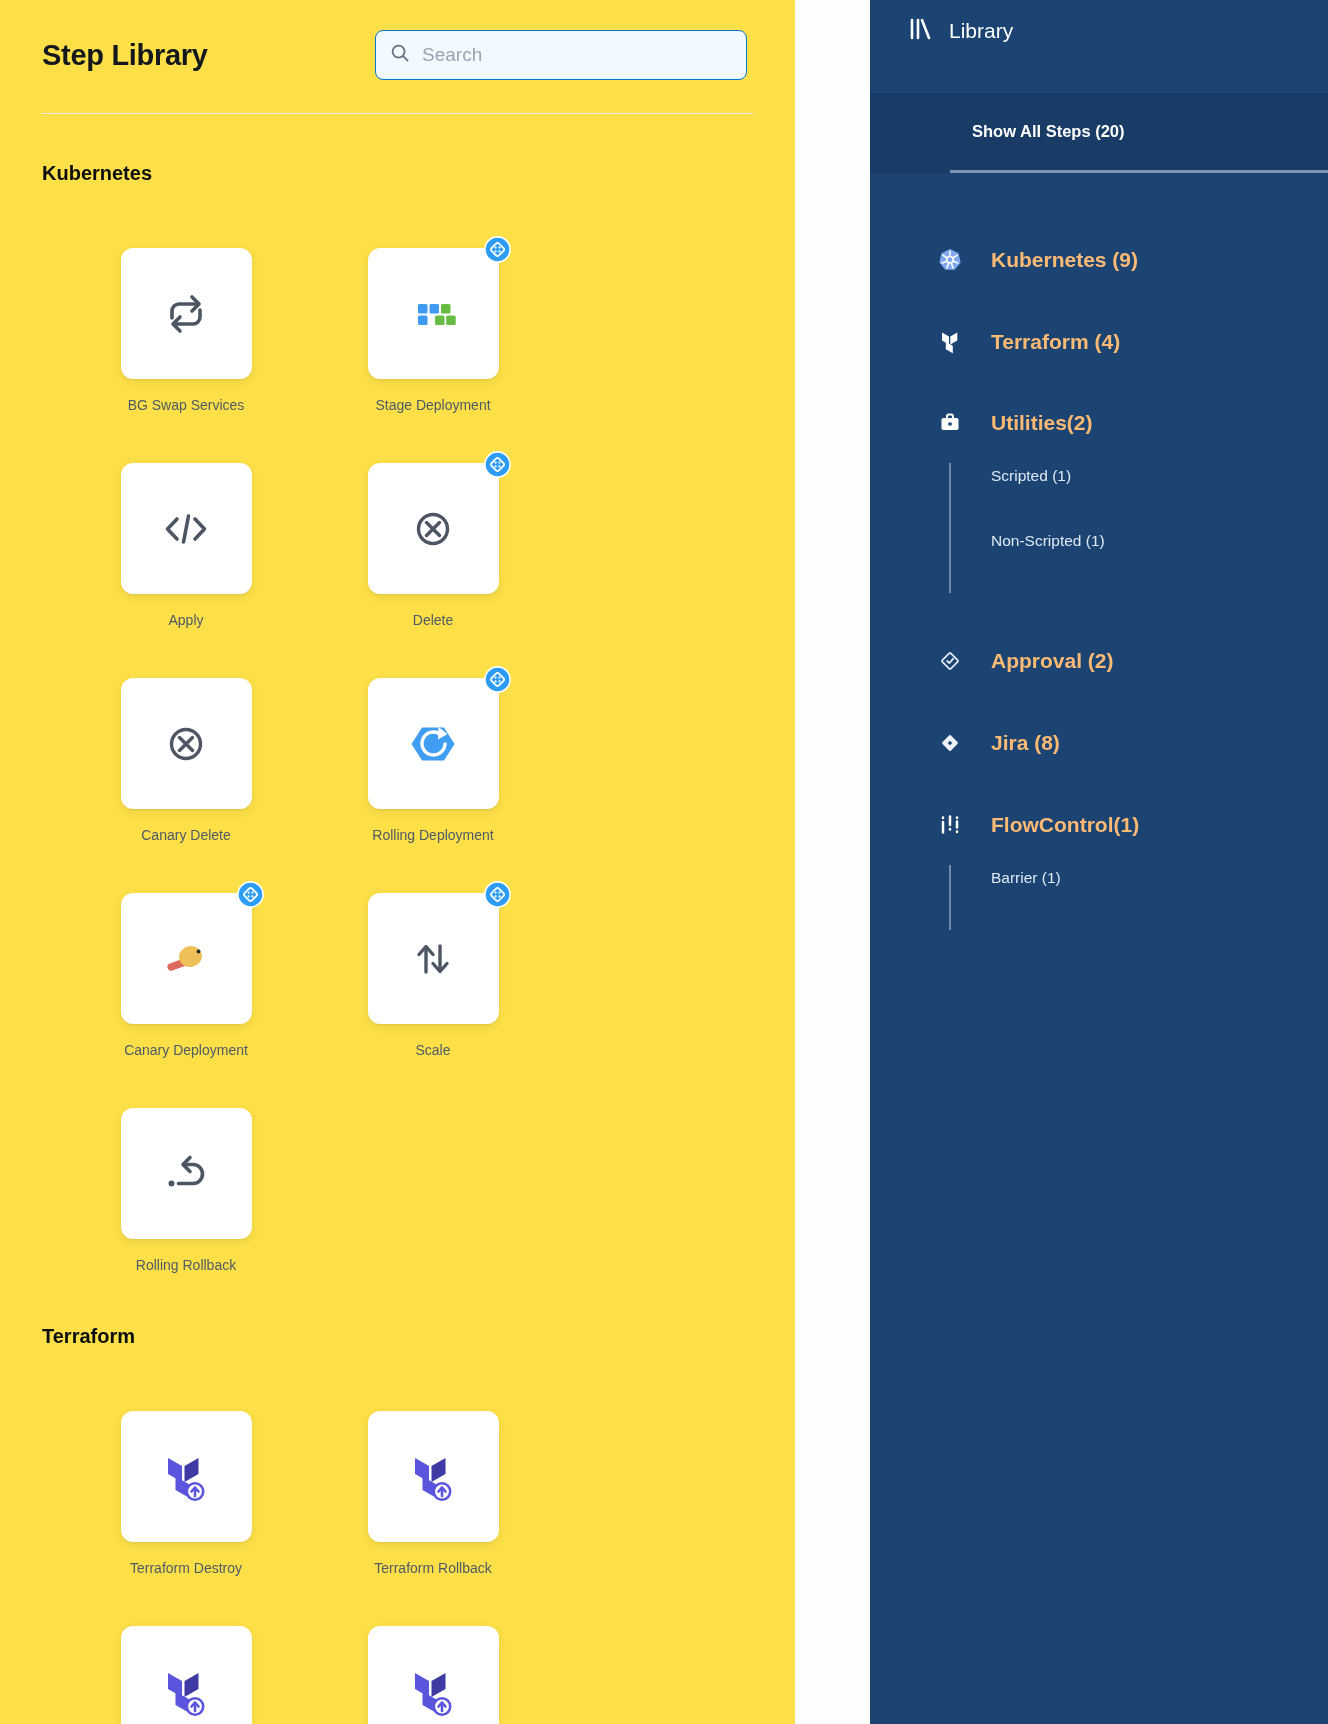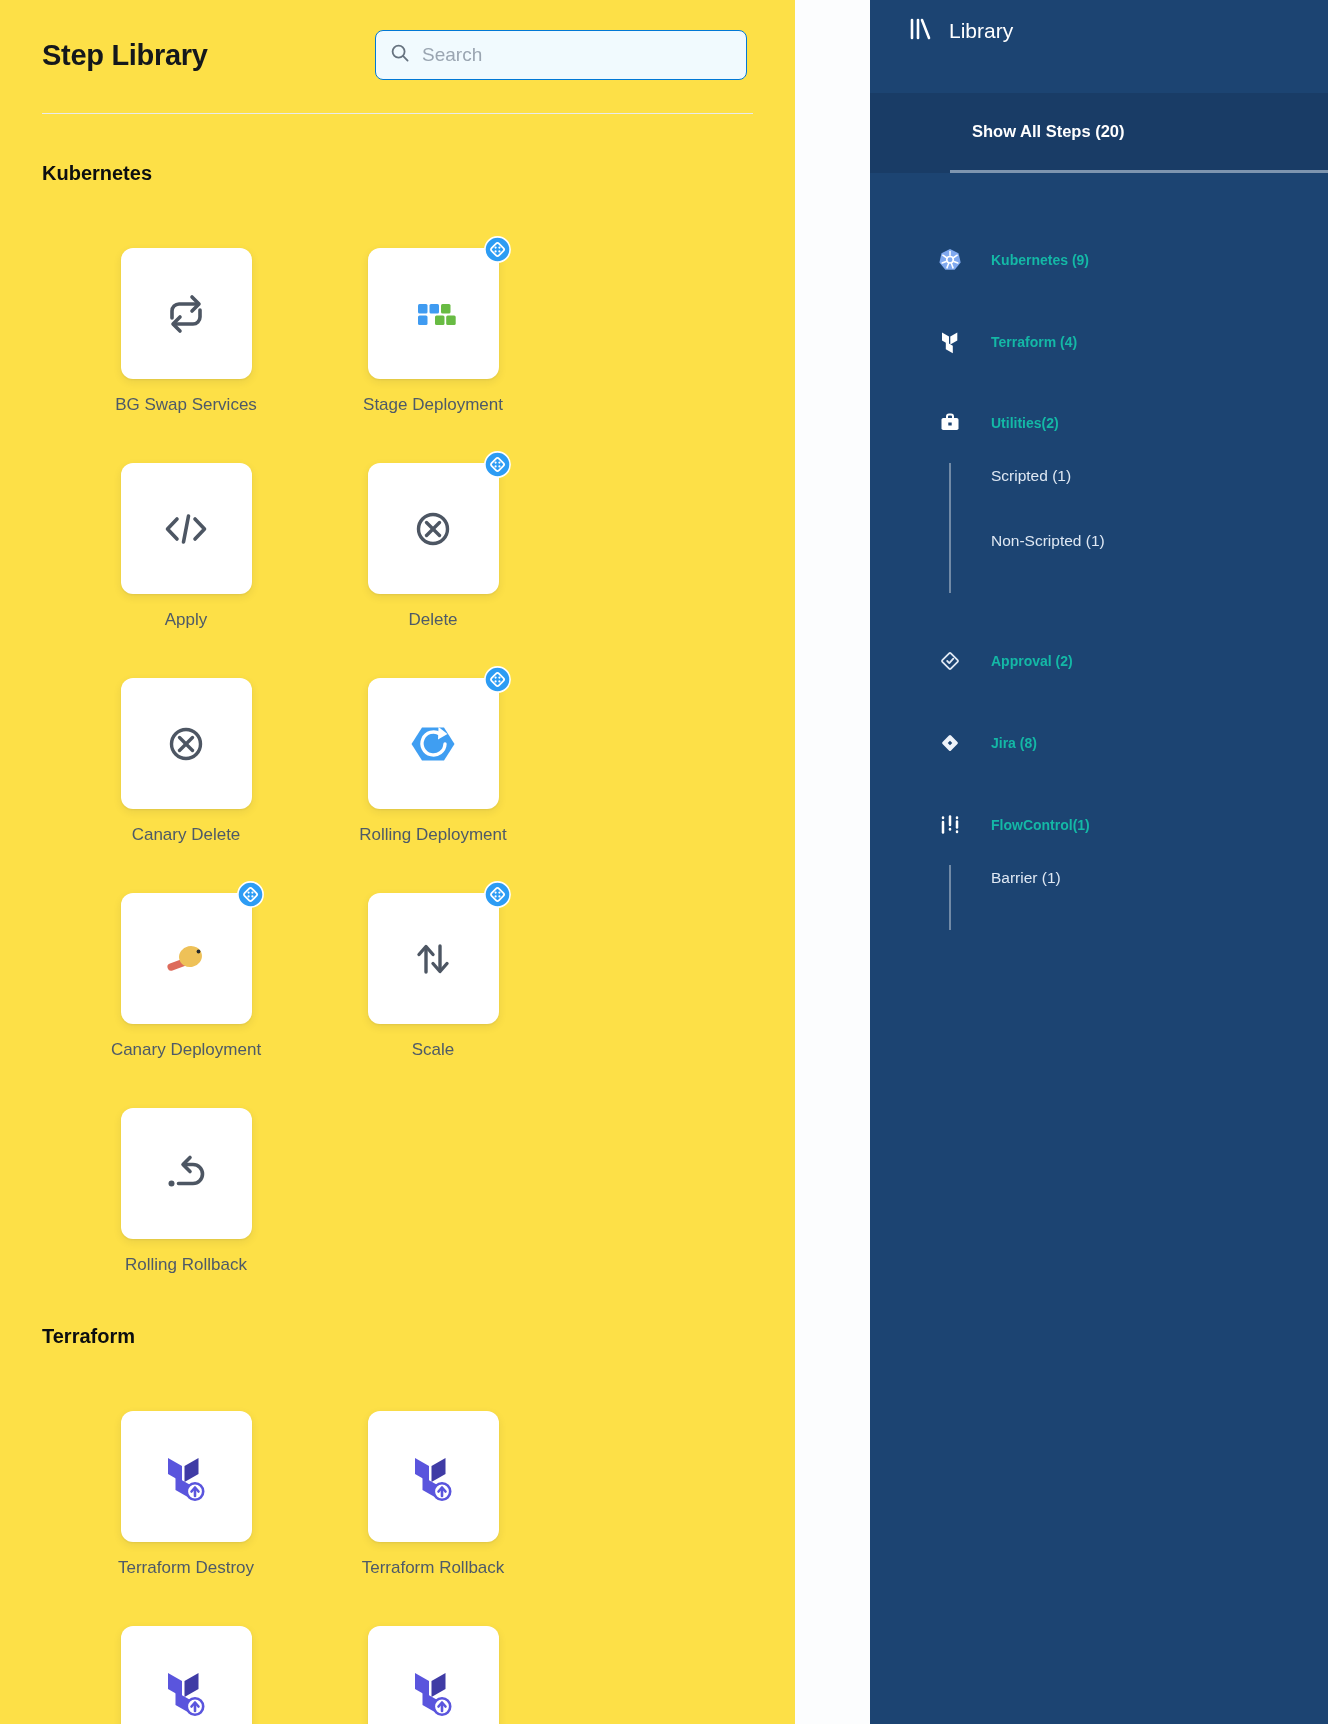--- a/index.html
+++ b/index.html
@@ -28,33 +28,33 @@
   .card-grid{display:flex;flex-wrap:wrap;margin-left:29px;width:712px;column-gap:17px;row-gap:46px;margin-top:63px;}
   .cell{width:230px;display:flex;flex-direction:column;align-items:center;}
   .card{
     position:relative;width:131px;height:131px;background:#ffffff;border-radius:12px;
     box-shadow:0 1px 2px rgba(30,40,60,.06),0 3px 9px rgba(30,40,60,.09);
     display:flex;align-items:center;justify-content:center;cursor:pointer;
   }
   .card-icon{width:48px;height:48px;display:block;}
   .card-icon svg{display:block;}
   .badge{position:absolute;top:-12px;right:-12px;width:27px;height:27px;}
-  .card-label{margin-top:14px;font-size:17px;line-height:24px;color:#4e5a68;text-align:left;max-width:170px;}
+  .card-label{margin-top:14px;font-size:14px;line-height:24px;color:#4e5a68;text-align:left;max-width:170px;}
   
   .sidebar{position:absolute;left:870px;top:0;right:0;bottom:0;background:#1c4472;color:#e9eff8;}
   .sb-header{position:absolute;top:0;left:0;right:0;height:62px;display:flex;align-items:center;padding-left:38px;gap:17px;}
   .sb-title{font-size:21px;font-weight:500;color:#ffffff;}
   .sb-tabband{position:absolute;top:93px;left:0;right:0;height:80px;background:#193c66;}
   .sb-tab{position:absolute;left:102px;top:0;height:77px;display:flex;align-items:center;
     font-size:16.5px;font-weight:700;color:#ffffff;cursor:pointer;}
   .sb-underline{position:absolute;left:80px;right:0;bottom:0;height:3px;background:#7e95af;}
   .sb-items{position:absolute;top:176px;left:0;right:0;bottom:0;}
   .sb-item{position:absolute;left:68px;height:30px;display:flex;align-items:center;cursor:pointer;}
   .sb-item .sb-icon{width:24px;height:24px;display:flex;align-items:center;justify-content:center;}
-  .sb-item .sb-label{margin-left:29px;font-size:14px;font-weight:700;color:#14b8a6;}
+  .sb-item .sb-label{margin-left:29px;font-size:21px;font-weight:700;color:#fdba74;}
   .sb-subitem{position:absolute;left:121px;height:26px;display:flex;align-items:center;cursor:pointer;}
   .sb-subitem .sb-sublabel{font-size:15.5px;font-weight:400;color:#dfe8f3;}
   .sb-line{position:absolute;left:79px;width:1.5px;background:#8da2b8;opacity:.75;}
 </style>
 </head>
 <body>
 
 <div class="main-panel">
   <div class="gutter"></div>
   <div class="panel-inner">

